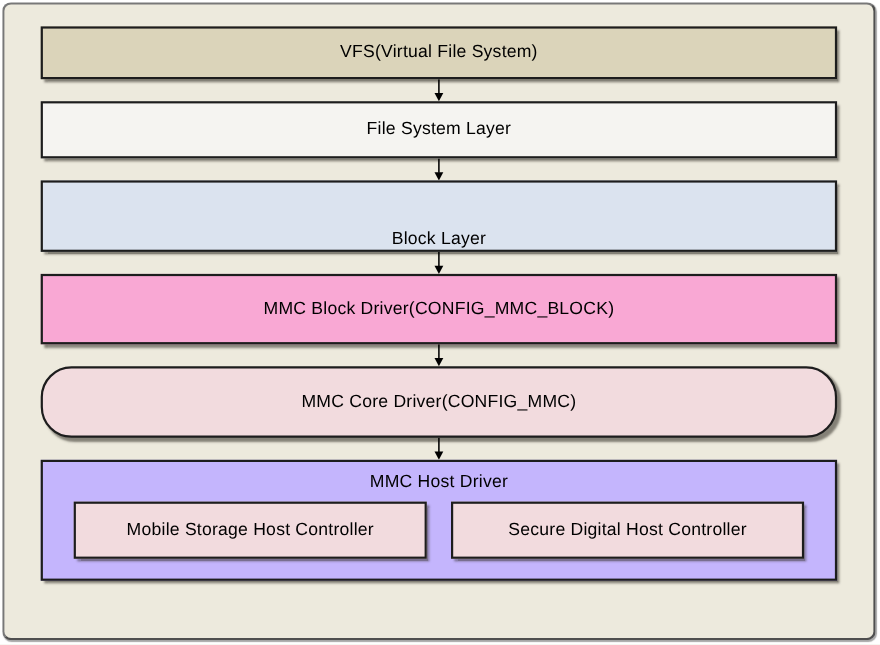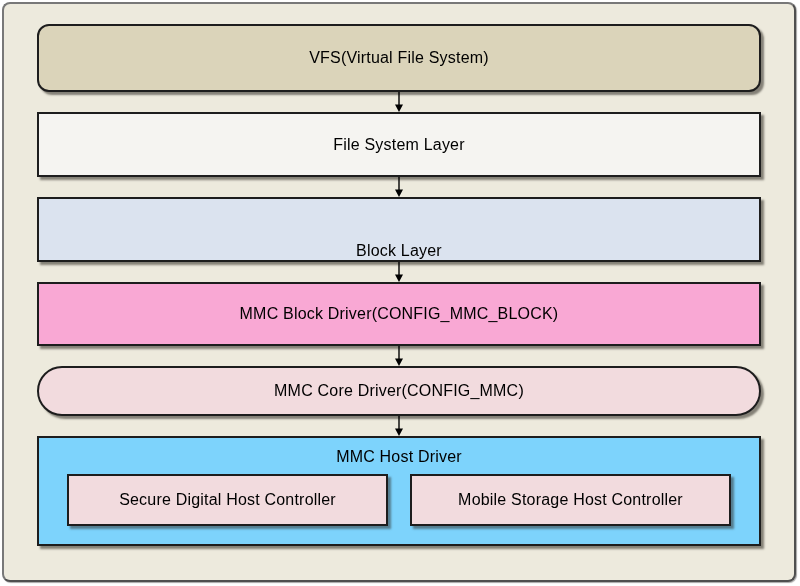--- a/index.html
+++ b/index.html
@@ -24,25 +24,25 @@
   }
   .stack{display:flex;flex-direction:column;}
   .layer{
     box-sizing:border-box;
     border:2px solid #1d1d1d;
     box-shadow:3px 3px 2px rgba(45,42,35,0.55);
     display:flex;align-items:center;justify-content:center;
     font-size:16px;
     letter-spacing:0.2px;
   }
-  .h-vfs{height:68px;border-radius:12px;}
-  .h-fs{height:65px;}
+  .h-vfs{height:48px;}
+  .h-fs{height:52px;}
   .h-block{height:65px;}
   .h-mmcblk{height:64px;}
-  .h-mmccore{height:50px;border-radius:28px;}
+  .h-mmccore{height:65px;border-radius:28px;}
   .host{
     height:110px;
     flex-direction:column;justify-content:flex-start;
     padding:0;
   }
   .host-title{
     margin-top:10px;
     font-size:16px;
     text-align:center;
   }
@@ -122,26 +122,26 @@
       <span>MMC Core Driver(CONFIG_MMC)</span>
     </div>
 
     <div class="connector">
       <svg width="12" height="20" viewBox="0 0 12 20">
           <line x1="6" y1="0" x2="6" y2="13" stroke="#000" stroke-width="1.4"></line>
           <polygon points="2,12.5 10,12.5 6,20" fill="#000"></polygon>
         </svg>
     </div>
 
-    <div class="layer host" style="background: #7dd3fc;">
+    <div class="layer host" style="background: #c4b5fd;">
       <div class="host-title">MMC Host Driver</div>
       <div class="host-row">
         <div class="subbox" style="background: rgb(242, 219, 222);">
-          <span>Secure Digital Host Controller</span>
+          <span>Mobile Storage Host Controller</span>
         </div>
         <div class="subbox" style="background: rgb(242, 219, 222);">
-          <span>Mobile Storage Host Controller</span>
+          <span>Secure Digital Host Controller</span>
         </div>
       </div>
     </div>
 
   </div>
 </div>
 
 </body></html>

